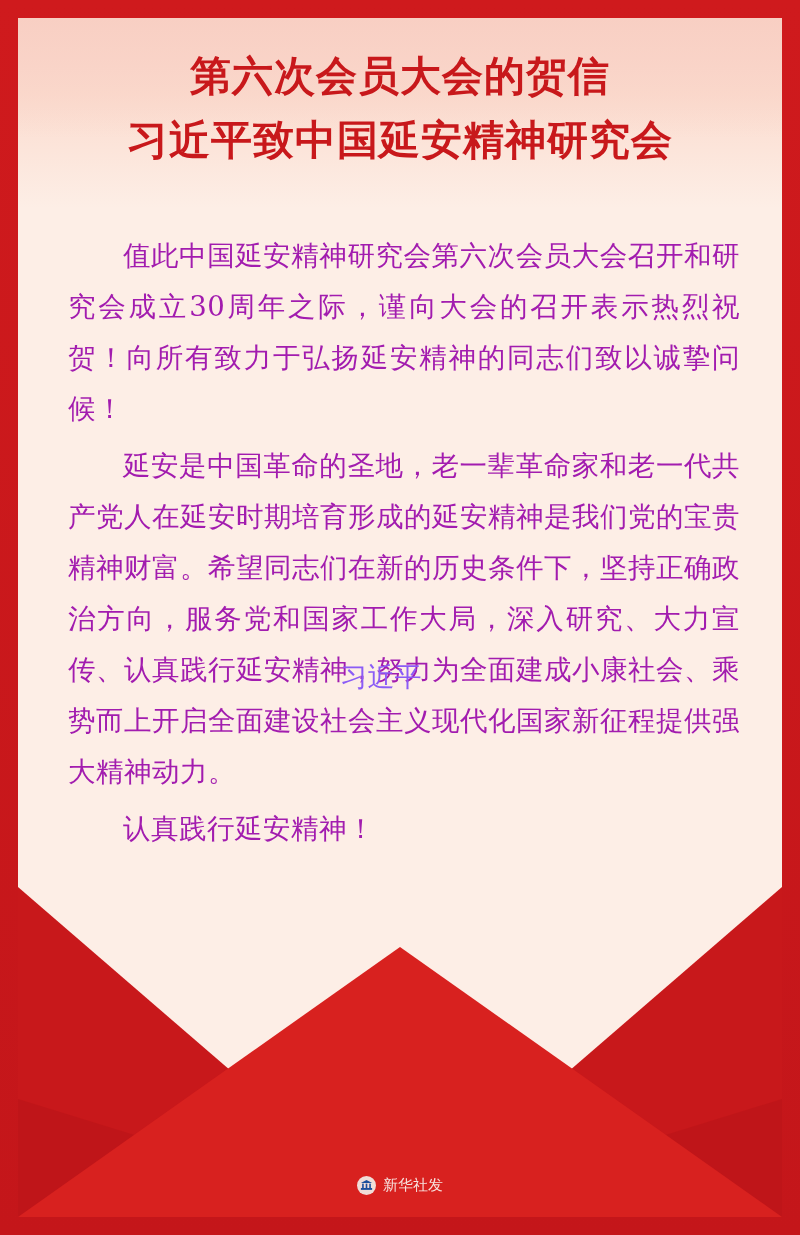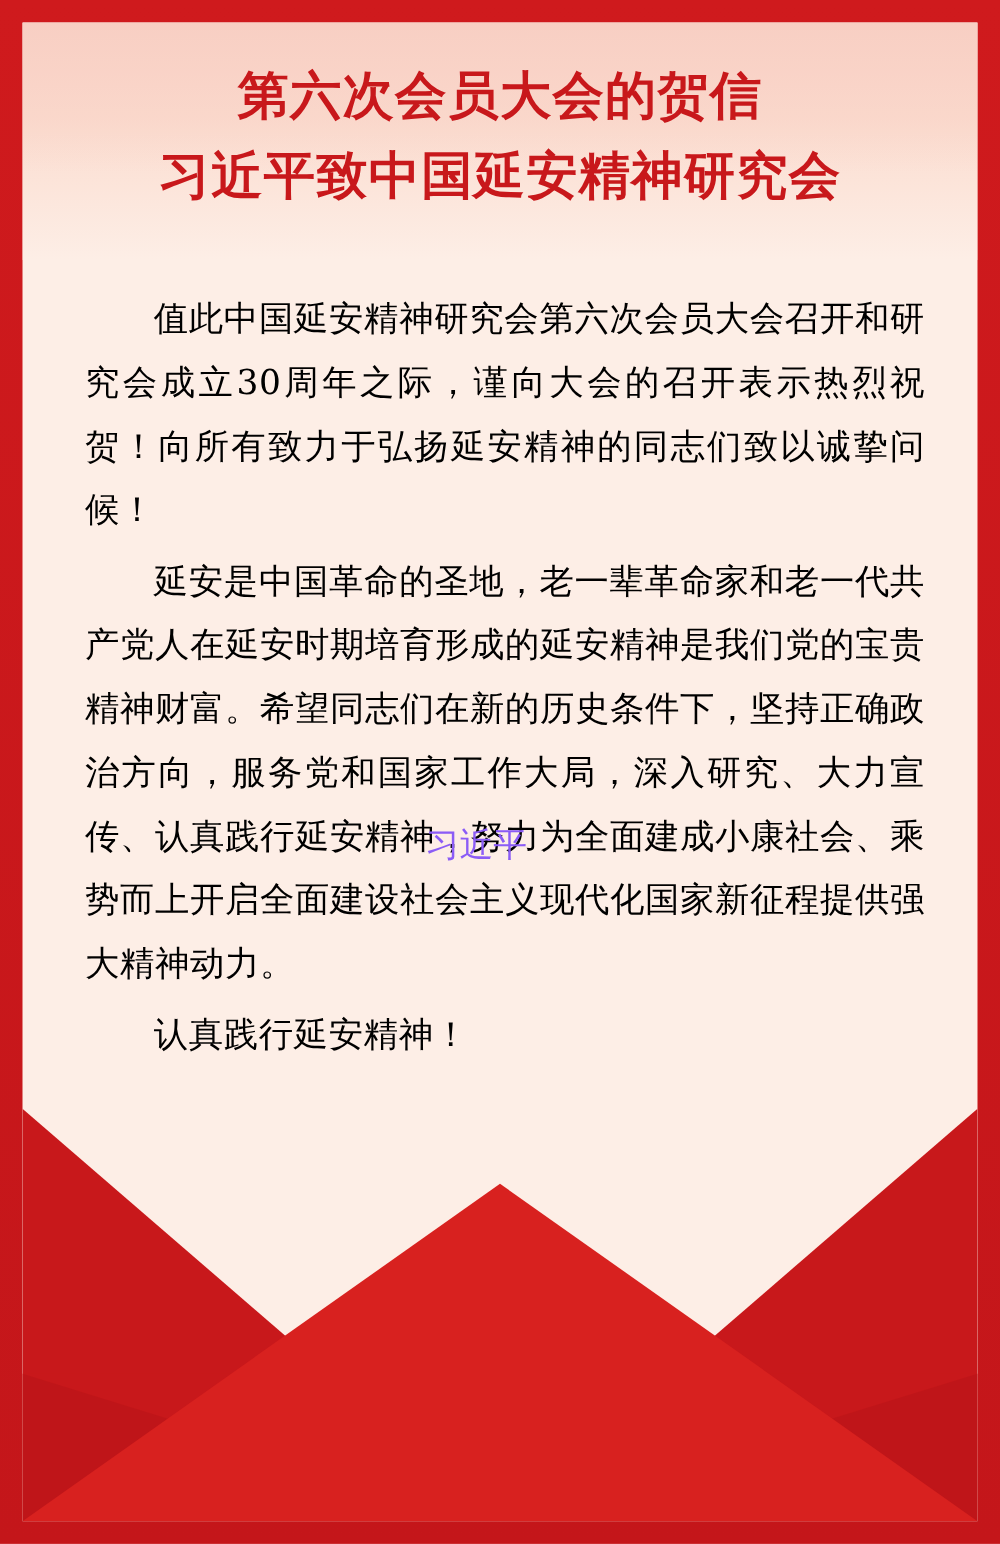--- a/index.html
+++ b/index.html
@@ -65,21 +65,21 @@
     letter-spacing: 1px;
   }
   .title-line { display: block; }
 
   
   .letter-body {
     position: absolute;
     left: 50px;
     top: 212px;
     width: 672px;
-    color: #000000;
+    color: #a21caf;
     font-family: "DejaVu Serif", "Liberation Serif", serif;
     font-size: 27.5px;
     line-height: 51px;
     letter-spacing: 0.5px;
     text-align: justify;
   }
   .para {
     margin: 0 0 6px 0;
     text-indent: 2em;
   }
@@ -213,15 +213,27 @@
 
     <div class="envelope">
       <div class="env-left"></div>
       <div class="env-right"></div>
       <div class="env-bottom"></div>
       <div class="env-shade-left"></div>
       <div class="env-shade-right"></div>
       <div class="env-flap"></div>
     </div>
 
+    <div class="credit">
+      <span class="credit-logo">
+        <svg width="15" height="15" viewBox="0 0 24 24" aria-hidden="true">
+          <rect x="3" y="16" width="18" height="3" fill="#1b4f9c"></rect>
+          <rect x="5" y="9" width="2.6" height="7" fill="#1b4f9c"></rect>
+          <rect x="10.7" y="9" width="2.6" height="7" fill="#1b4f9c"></rect>
+          <rect x="16.4" y="9" width="2.6" height="7" fill="#1b4f9c"></rect>
+          <polygon points="12,3 21,8 3,8" fill="#1b4f9c"></polygon>
+        </svg>
+      </span>
+      <span class="credit-text">新华社发</span>
+    </div>
 
   </div>
 </div>
 
 </body></html>

